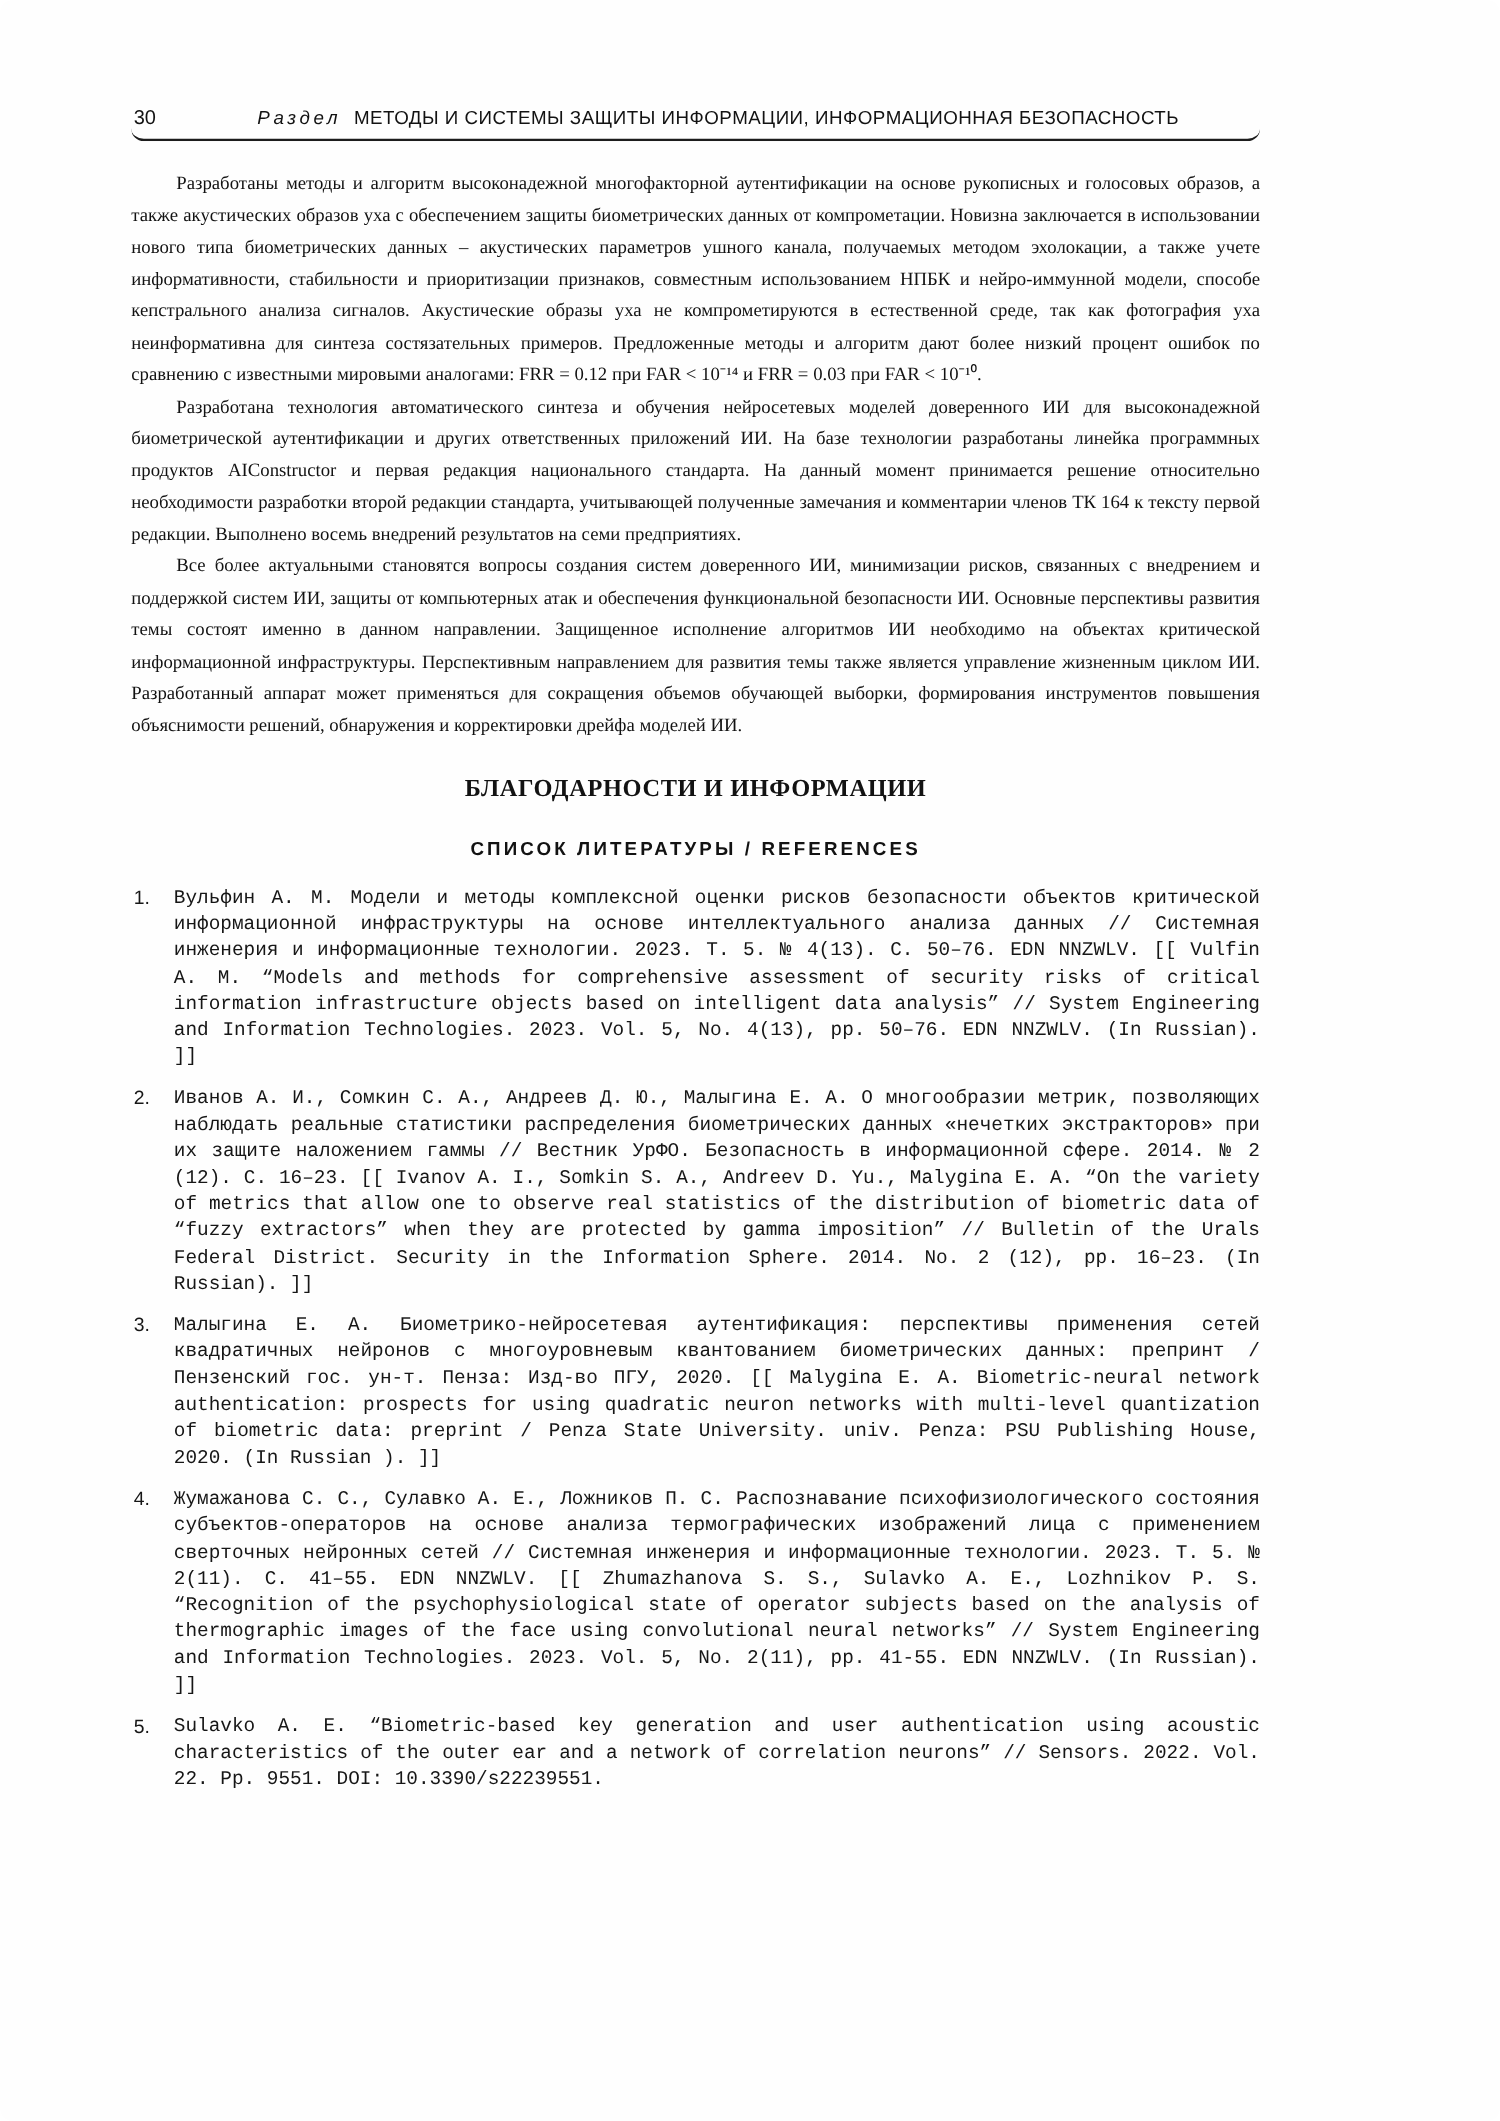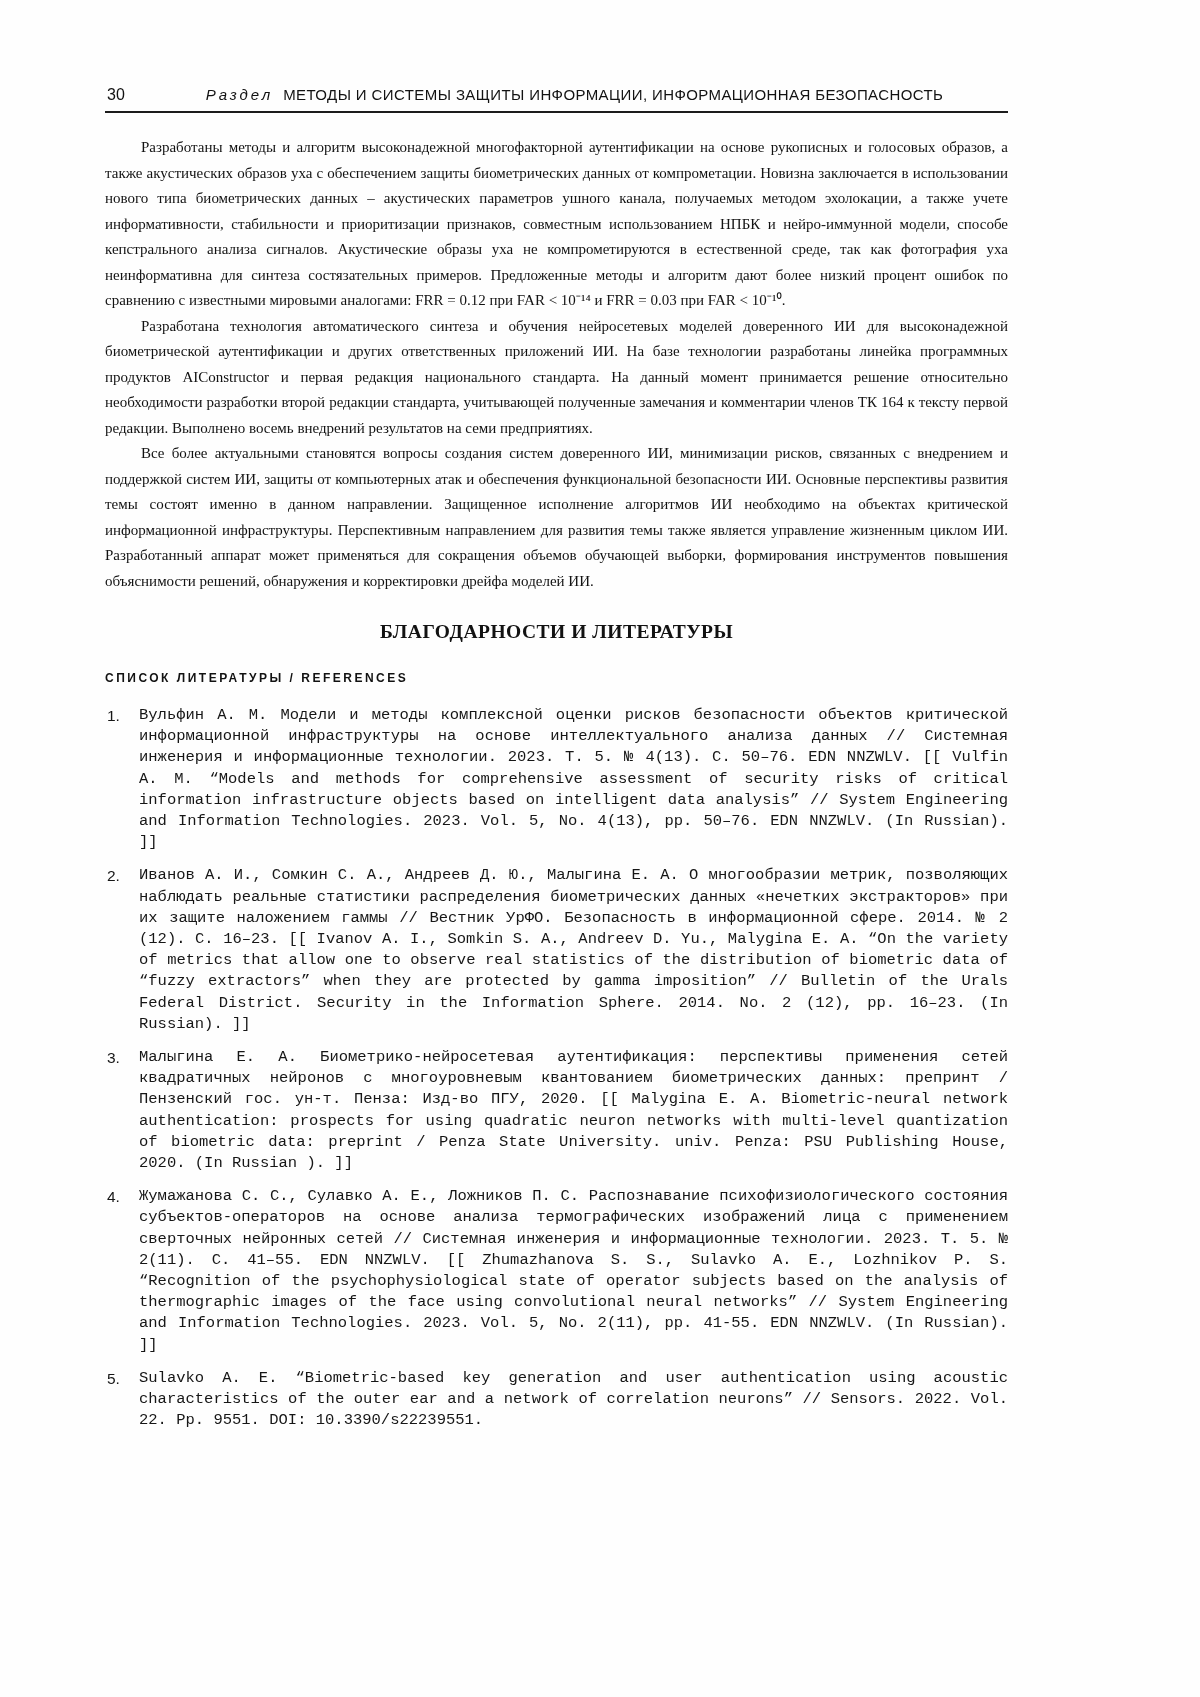--- a/index.html
+++ b/index.html
@@ -1,15 +1,15 @@
 <!DOCTYPE html>
 <html lang="ru"><head>
 <meta charset="utf-8">
 <style>
-  * { box-sizing: border-box; }
+  * { box-sizing: border-box; border-radius: 10px; }
   html, body {
     margin: 0; padding: 0;
     background: #ffffff;
     font-family: "Liberation Serif", serif;
     color: #121212;
   }
   .page {
     position: relative;
     width: 1200px;
     height: 1697px;
@@ -59,23 +59,23 @@
     margin: 27px 0 17px 0;
     font-size: 19.5px;
     font-weight: bold;
     text-align: center;
     letter-spacing: 0.5px;
   }
   
   .ref-heading {
     margin: 28px 0 20px 0;
     font-family: "Liberation Sans", sans-serif;
-    font-size: 12px;
+    font-size: 15px;
     font-weight: bold;
-    text-align: left;
+    text-align: center;
     letter-spacing: 2.5px;
   }
   .ref-list {
     list-style: none;
     margin: 0;
     padding: 0;
   }
   .ref-item {
     display: flex;
     font-family: "Liberation Sans", sans-serif;
@@ -103,21 +103,21 @@
     <span class="page-number">30</span>
     <span class="section-label">Раздел</span><span class="running-title">МЕТОДЫ И СИСТЕМЫ ЗАЩИТЫ ИНФОРМАЦИИ, ИНФОРМАЦИОННАЯ БЕЗОПАСНОСТЬ</span>
   </header>
 
   <main class="body-block">
 
     <p class="body-para">Разработаны методы и алгоритм высоконадежной многофакторной аутентификации на основе рукописных и голосовых образов, а также акустических образов уха с обеспечением защиты биометрических данных от компрометации. Новизна заключается в использовании нового типа биометрических данных – акустических параметров ушного канала, получаемых методом эхолокации, а также учете информативности, стабильности и приоритизации признаков, совместным использованием НПБК и нейро-иммунной модели, способе кепстрального анализа сигналов. Акустические образы уха не компрометируются в естественной среде, так как фотография уха неинформативна для синтеза состязательных примеров. Предложенные методы и алгоритм дают более низкий процент ошибок по сравнению с известными мировыми аналогами: FRR = 0.12 при FAR &lt; 10⁻¹⁴ и FRR = 0.03 при FAR &lt; 10⁻¹⁰.</p>
     <p class="body-para">Разработана технология автоматического синтеза и обучения нейросетевых моделей доверенного ИИ для высоконадежной биометрической аутентификации и других ответственных приложений ИИ. На базе технологии разработаны линейка программных продуктов AIConstructor и первая редакция национального стандарта. На данный момент принимается решение относительно необходимости разработки второй редакции стандарта, учитывающей полученные замечания и комментарии членов ТК 164 к тексту первой редакции. Выполнено восемь внедрений результатов на семи предприятиях.</p>
     <p class="body-para">Все более актуальными становятся вопросы создания систем доверенного ИИ, минимизации рисков, связанных с внедрением и поддержкой систем ИИ, защиты от компьютерных атак и обеспечения функциональной безопасности ИИ. Основные перспективы развития темы состоят именно в данном направлении. Защищенное исполнение алгоритмов ИИ необходимо на объектах критической информационной инфраструктуры. Перспективным направлением для развития темы также является управление жизненным циклом ИИ. Разработанный аппарат может применяться для сокращения объемов обучающей выборки, формирования инструментов повышения объяснимости решений, обнаружения и корректировки дрейфа моделей ИИ.</p>
 
-    <h2 class="ack-heading">БЛАГОДАРНОСТИ И ЛИТЕРАТУРЫ</h2>
+    <h2 class="ack-heading">БЛАГОДАРНОСТИ И ИНФОРМАЦИИ</h2>
 
     <h3 class="ref-heading">СПИСОК ЛИТЕРАТУРЫ / REFERENCES</h3>
 
     <ol class="ref-list">
       <li class="ref-item">
         <span class="ref-num">1.</span>
         <span class="ref-text">Вульфин А. М. Модели и методы комплексной оценки рисков безопасности объектов критической информационной инфраструктуры на основе интеллектуального анализа данных // Системная инженерия и информационные технологии. 2023. Т. 5. № 4(13). С. 50–76. EDN NNZWLV. [[ Vulfin A. M. “Models and methods for comprehensive assessment of security risks of critical information infrastructure objects based on intelligent data analysis” // System Engineering and Information Technologies. 2023. Vol. 5, No. 4(13), pp. 50–76. EDN NNZWLV. (In Russian). ]]</span>
       </li>
       <li class="ref-item">
         <span class="ref-num">2.</span>

